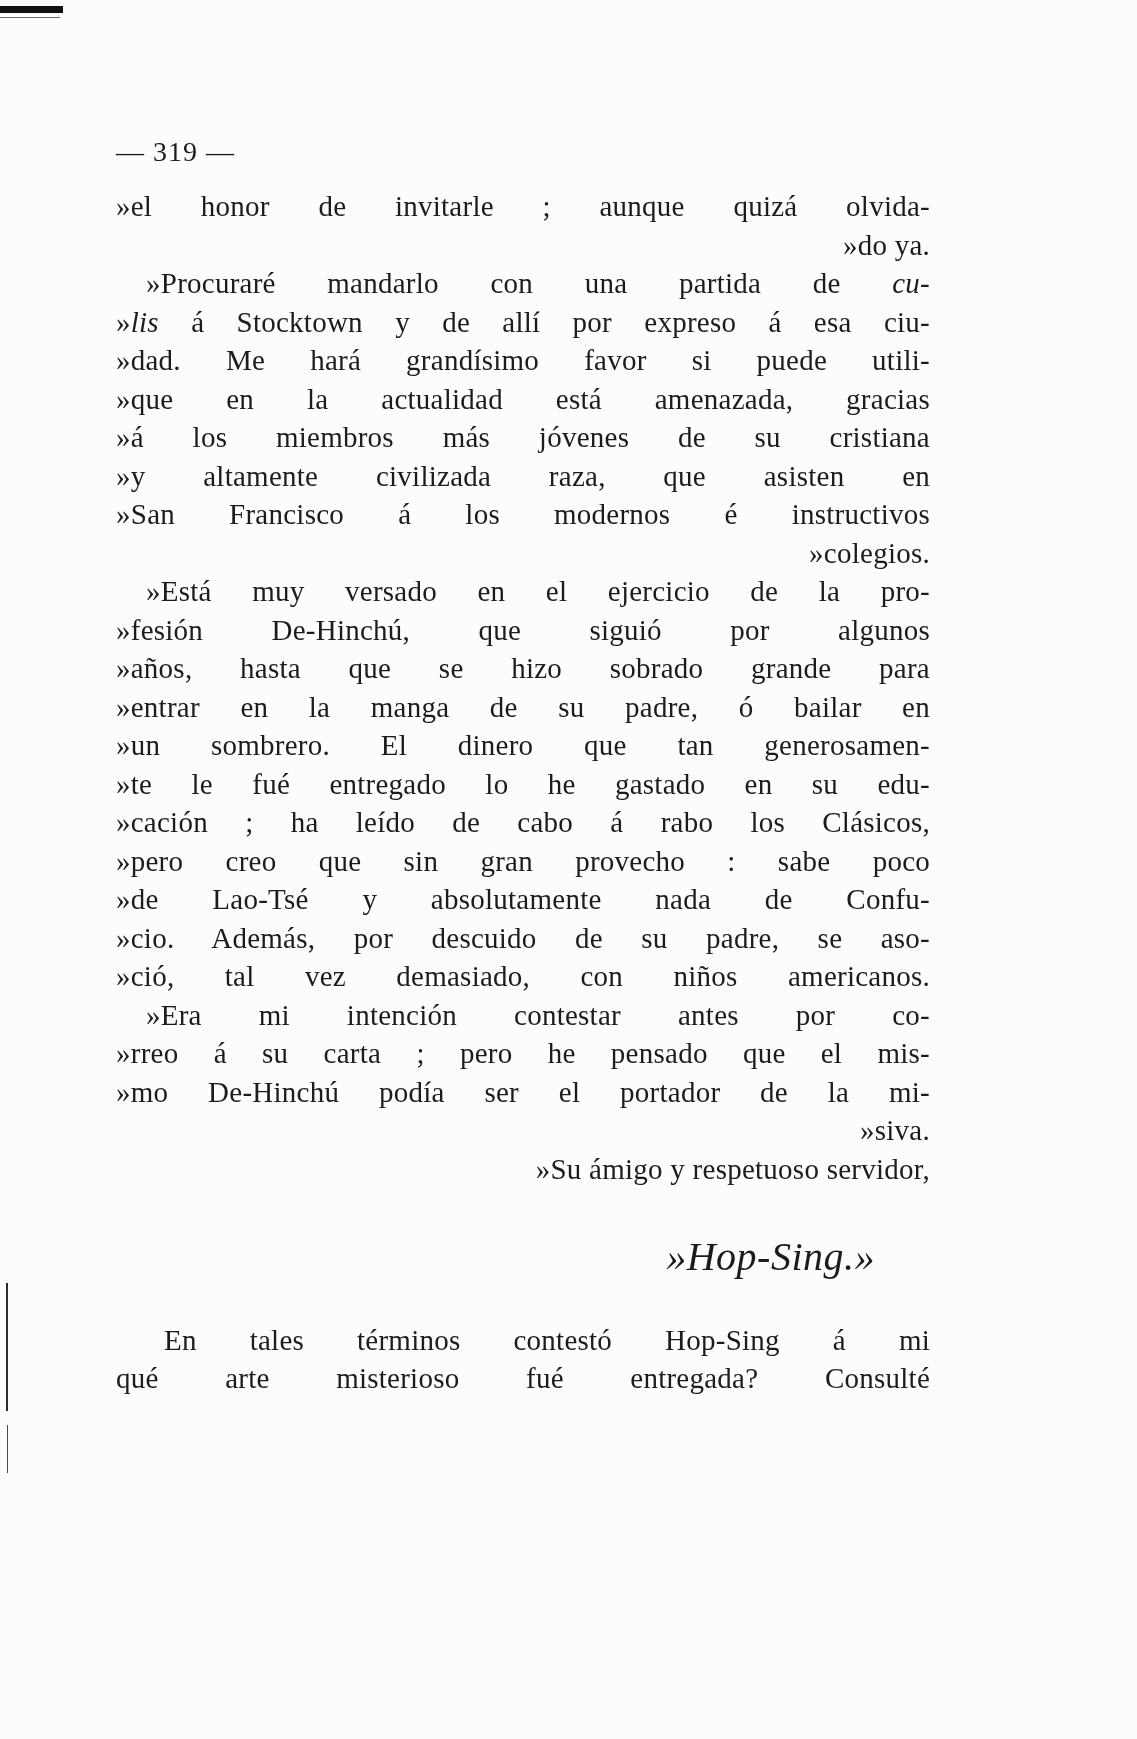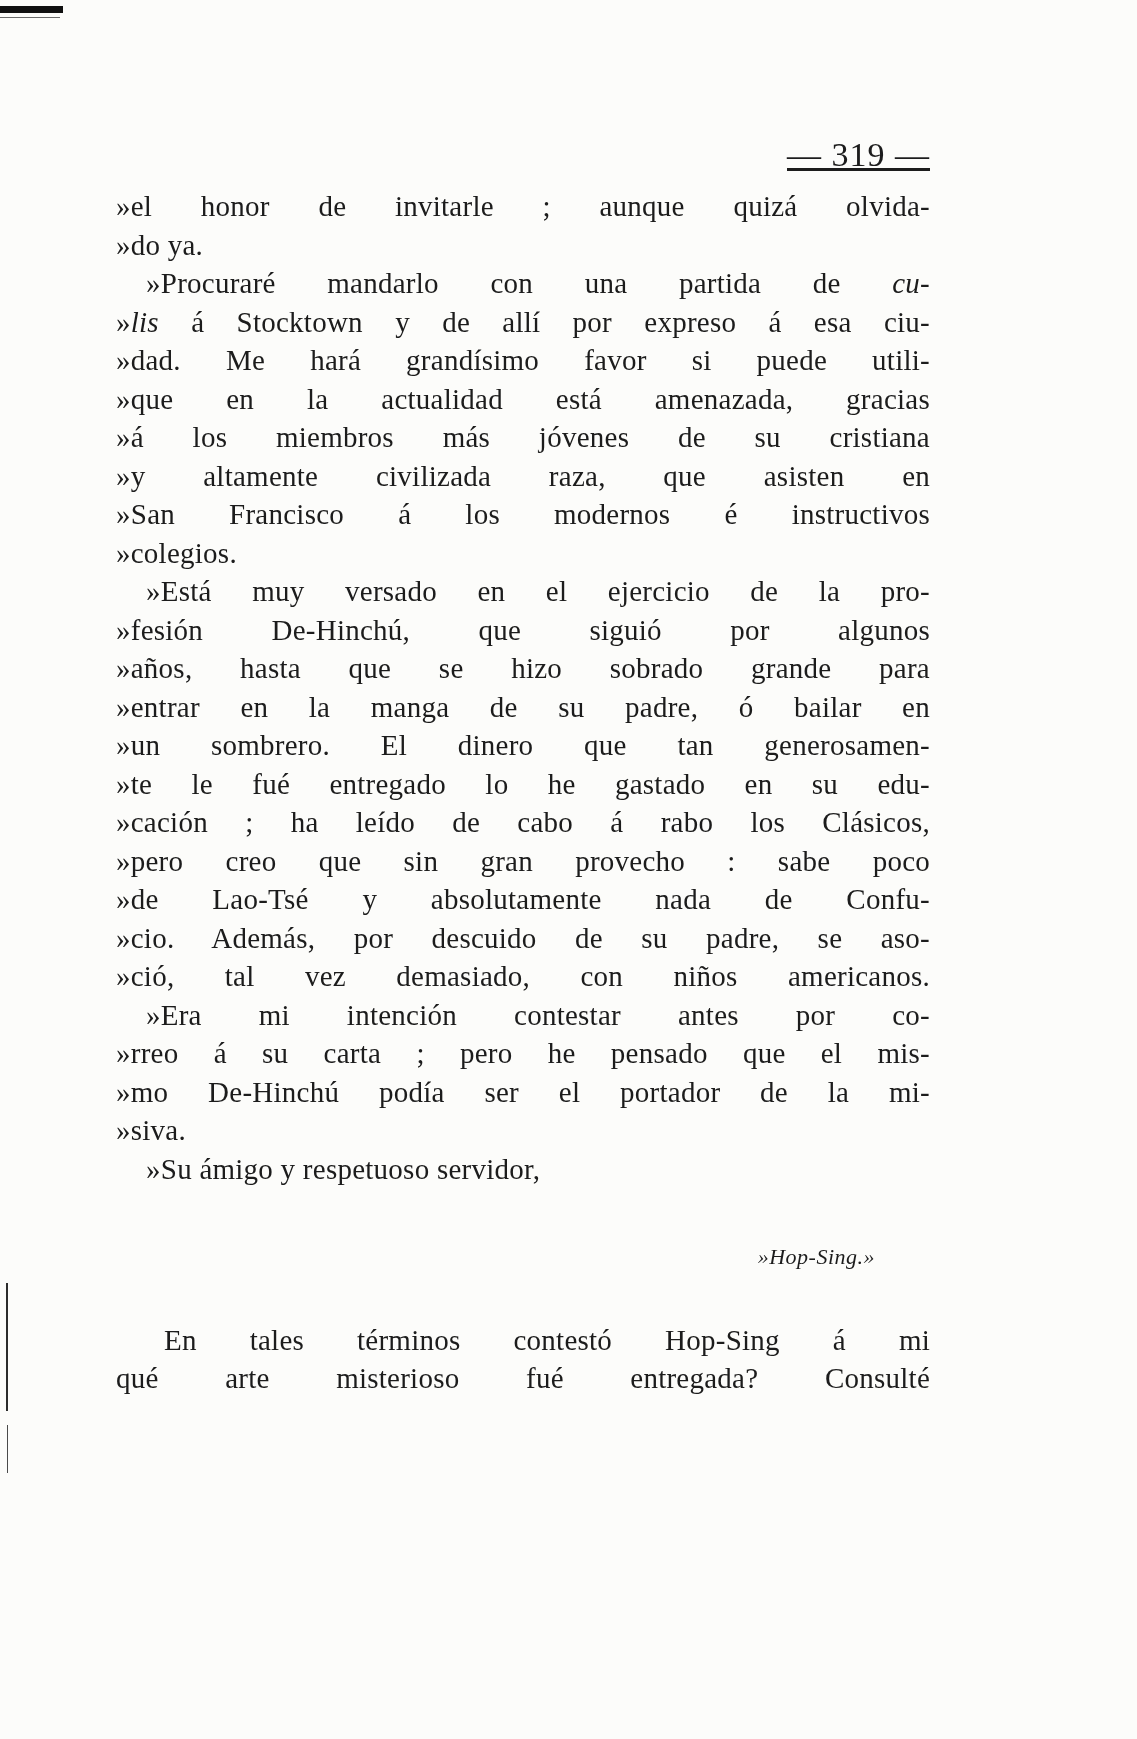--- a/index.html
+++ b/index.html
@@ -25,43 +25,42 @@
     position: absolute; left: 6px; top: 1283px; width: 2px; height: 128px;
     background: #2c2c2c;
   }
   .artifact-left-line-2 {
     position: absolute; left: 7px; top: 1425px; width: 1px; height: 48px;
     background: #4a4a4a;
   }
   .page-number {
     position: absolute;
     top: 136px; left: 116px; width: 814px;
-    text-align: right;
-    font-size: 34px;
+    text-align: left;
+    font-size: 28px;
     letter-spacing: 1px;
-    text-decoration: underline;
   }
   .text-block {
     position: absolute;
     left: 116px; top: 187px; width: 814px;
     font-size: 29px;
     line-height: 38.5px;
     letter-spacing: 0.25px;
   }
-  .line { min-height: 38.5px; }
+  .line { min-height: 38.5px; text-align: right; }
   .j { text-align: justify; text-align-last: justify; }
   .ind { padding-left: 30px; font-family: Liberation Serif, serif; }
   .ind2 { padding-left: 48px; }
   .it { font-style: italic; }
   .signature {
     margin-top: 50px;
     text-align: right;
     padding-right: 55px;
     font-style: italic;
-    font-size: 22px;
+    font-size: 40px;
     letter-spacing: 0.5px;
   }
   .narrative { margin-top: 44px; }
 </style>
 </head>
 <body>
 
 <div class="page">
 
   <div class="artifact-top-bar"></div>

